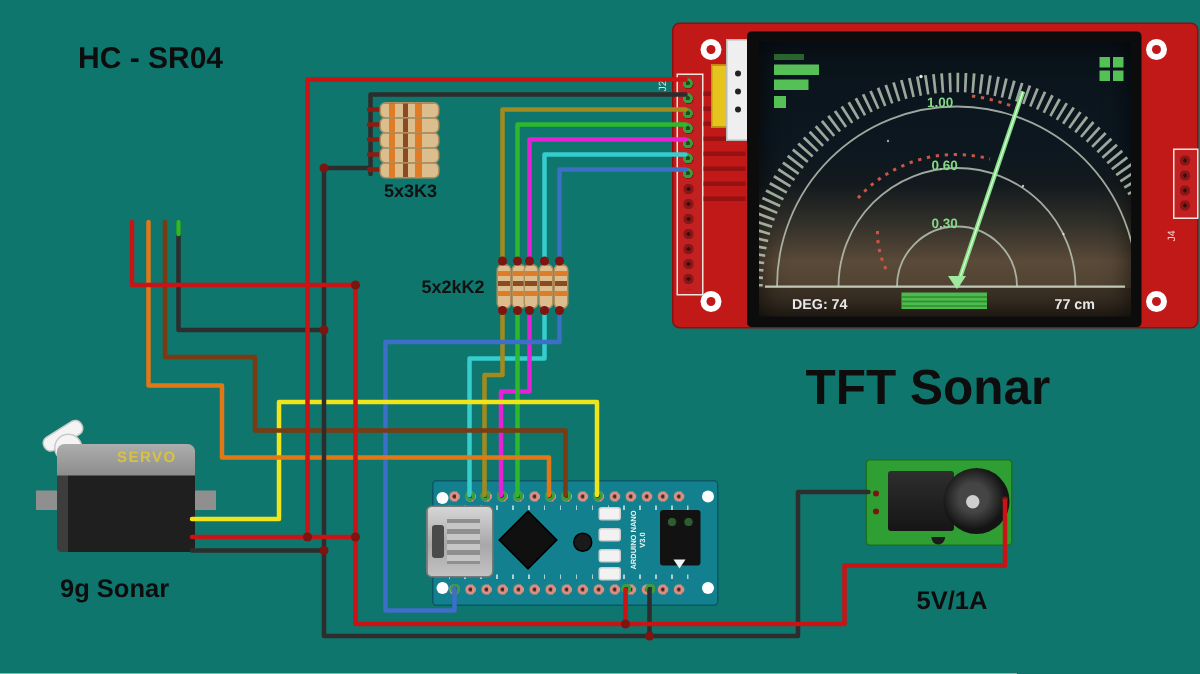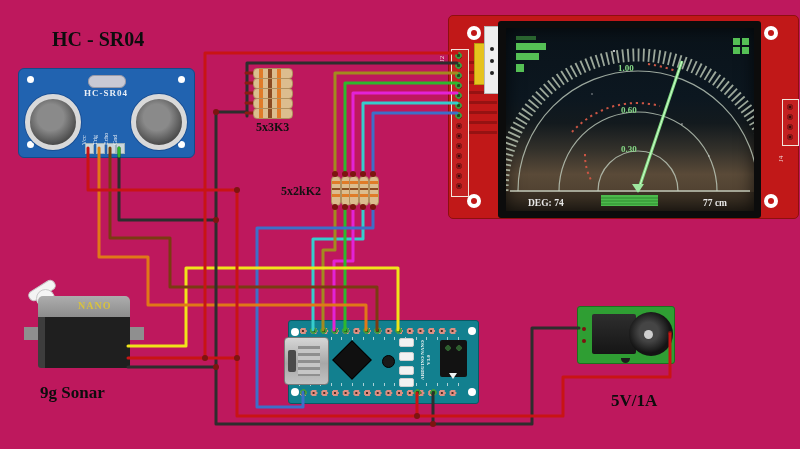--- a/index.html
+++ b/index.html
@@ -1,16 +1,16 @@
 <!DOCTYPE html>
 <html><head>
 <meta charset="utf-8">
 <style>
   html,body{margin:0;padding:0;background:#e8e8e8;font-family:"Liberation Sans",sans-serif;}
-  #canvas{position:relative;width:800px;height:449px;background:#be185d;overflow:hidden;font-family:Liberation Serif, serif;}
+  #canvas{position:relative;width:800px;height:449px;background:#0f766e;overflow:hidden;}
   .abs{position:absolute;}
   .title{position:absolute;font-weight:bold;color:#0d0d0d;white-space:nowrap;}
   
   .hc-pcb{position:absolute;left:18px;top:68px;width:175px;height:88px;background:#2163b0;border:1px solid #154a87;border-radius:6px;z-index:10;}
   .hole{position:absolute;width:7px;height:7px;border-radius:50%;background:#fff;}
   .xducer{position:absolute;top:25px;width:46px;height:46px;border-radius:50%;border:5px solid #d9d9d9;background:radial-gradient(circle at 45% 40%,#8a8a8a 0 35%,#474747 75%,#333 100%);box-shadow:0 0 0 1px #1b4f93;}
   .osc{position:absolute;left:69px;top:6px;width:36px;height:11px;background:#c9c9d4;border:1px solid #9a9aa8;border-radius:6px;}
   .hc-silk{position:absolute;left:52px;top:19px;width:70px;text-align:center;color:#e8eef6;font-size:9px;font-weight:bold;letter-spacing:1px;}
   .pad{position:absolute;top:74px;width:7px;height:9px;background:#ccd6da;border:1px solid #9fb3bb;}
   .pinlbl{position:absolute;color:#e6edf5;font-size:6px;transform:rotate(-90deg);transform-origin:0 100%;white-space:nowrap;width:28px;}
@@ -58,43 +58,26 @@
   svg{display:block;}
   #wires{position:absolute;left:0;top:0;z-index:30;pointer-events:none;}
   .jdot{position:absolute;width:6px;height:6px;border-radius:50%;background:#7d1410;z-index:45;}
 </style>
 </head>
 <body>
 
 <div id="canvas">
 
   <div class="title" style="left:52px;top:28px;font-size:20px;">HC - SR04</div>
+  <div class="title" style="left:537px;top:239px;font-size:33px;">TFT Sonar</div>
   <div class="title" style="left:40px;top:383px;font-size:17px;">9g Sonar</div>
   <div class="title" style="left:611px;top:391px;font-size:17px;">5V/1A</div>
   <div class="reslbl" style="left:256px;top:120px;">5x3K3</div>
   <div class="reslbl" style="left:281px;top:184px;">5x2kK2</div>
 
-  <div class="hc-pcb">
-    <div class="hole" style="left:8px;top:7px;"></div>
-    <div class="hole" style="left:159px;top:7px;"></div>
-    <div class="hole" style="left:8px;top:72px;"></div>
-    <div class="hole" style="left:159px;top:72px;"></div>
-    <div class="xducer" style="left:6px;"></div>
-    <div class="xducer" style="left:112px;"></div>
-    <div class="osc"></div>
-    <div class="hc-silk">HC-SR04</div>
-    <div class="pad" style="left:66px;"></div>
-    <div class="pad" style="left:77px;"></div>
-    <div class="pad" style="left:88px;"></div>
-    <div class="pad" style="left:97px;"></div>
-    <div class="pinlbl" style="left:68px;top:70px;">Vcc</div>
-    <div class="pinlbl" style="left:79px;top:70px;">Trig</div>
-    <div class="pinlbl" style="left:90px;top:70px;">Echo</div>
-    <div class="pinlbl" style="left:99px;top:70px;">Gnd</div>
-  </div>
 
   <div class="tft-pcb">
     <div class="tft-hole" style="left:18px;top:10px;"></div>
     <div class="tft-hole" style="left:315px;top:10px;"></div>
     <div class="tft-hole" style="left:18px;top:178px;"></div>
     <div class="tft-hole" style="left:315px;top:178px;"></div>
 
     <div class="rotlbl" style="left:-3px;top:38px;">J2</div>
     <div class="hdr" style="left:2px;top:33px;width:16px;height:146px;">
       <div class="pinstrip-v" style="left:3px;top:2px;width:8px;height:141px;background-image:radial-gradient(circle 3.5px at 4px 4px,#3a0d0d 0 1.3px,#8c1616 1.4px 3.4px,transparent 3.5px);background-size:8px 10px;"></div>
@@ -202,21 +185,21 @@
       <div class="pinstrip-h" style="left:4px;top:4px;width:22px;height:30px;background-image:radial-gradient(circle 3px at 4px 4px,#2e5d2e 0 2.6px,transparent 3px);background-size:11px 10px;"></div>
     </div>
     <div class="nano-silk">ARDUINO NANO V3.0</div>
     <div class="abs" style="left:160px;top:52px;width:0;height:0;border-left:4px solid transparent;border-right:4px solid transparent;border-top:6px solid #eef4f4;"></div>
   </div>
 
   <div class="servo">
     <div class="servo-arm"></div>
     <div class="servo-horn"></div>
     <div class="servo-lid"></div>
-    <div class="servo-silk">NANO</div>
+    <div class="servo-silk">SERVO</div>
     <div class="servo-body"></div>
     <div class="servo-tab" style="left:0px;"></div>
     <div class="servo-tab" style="left:106px;"></div>
   </div>
 
   <div class="pwr">
     <div class="barrel-body"></div>
     <div class="barrel-face"></div>
     <div class="barrel-pin"></div>
     <div class="pwr-dot" style="left:4px;top:20px;"></div>

